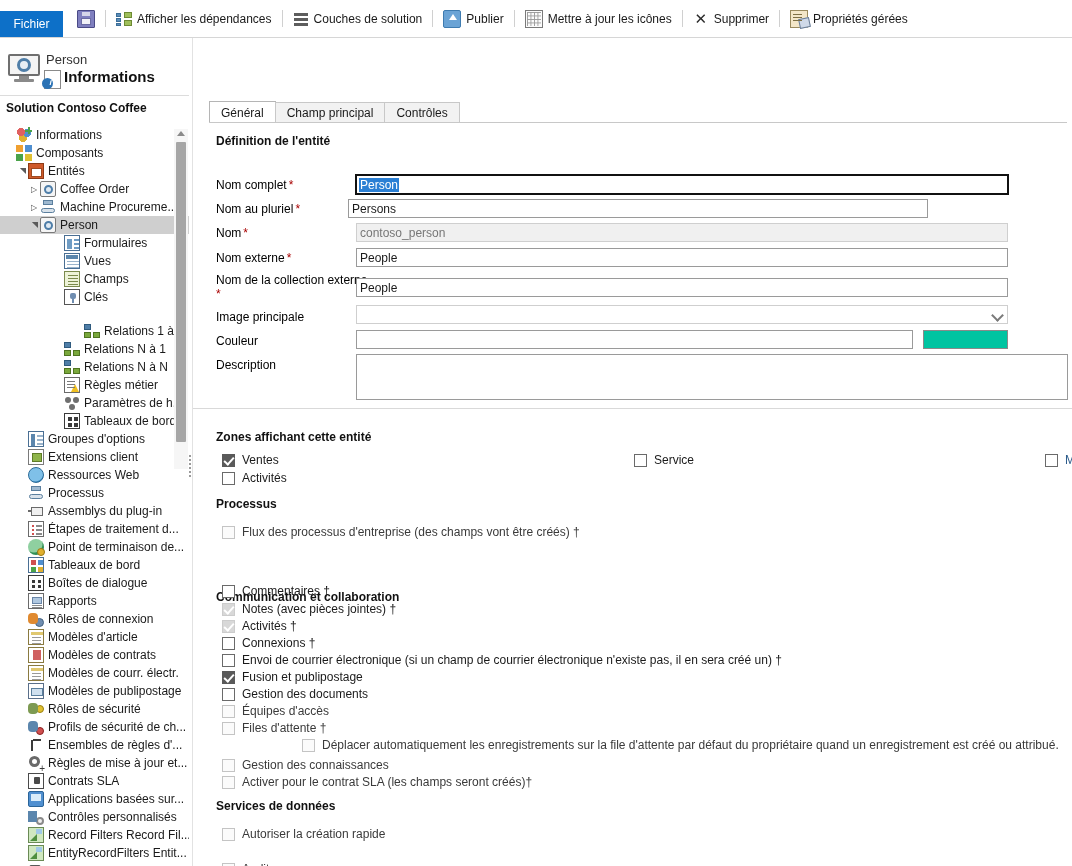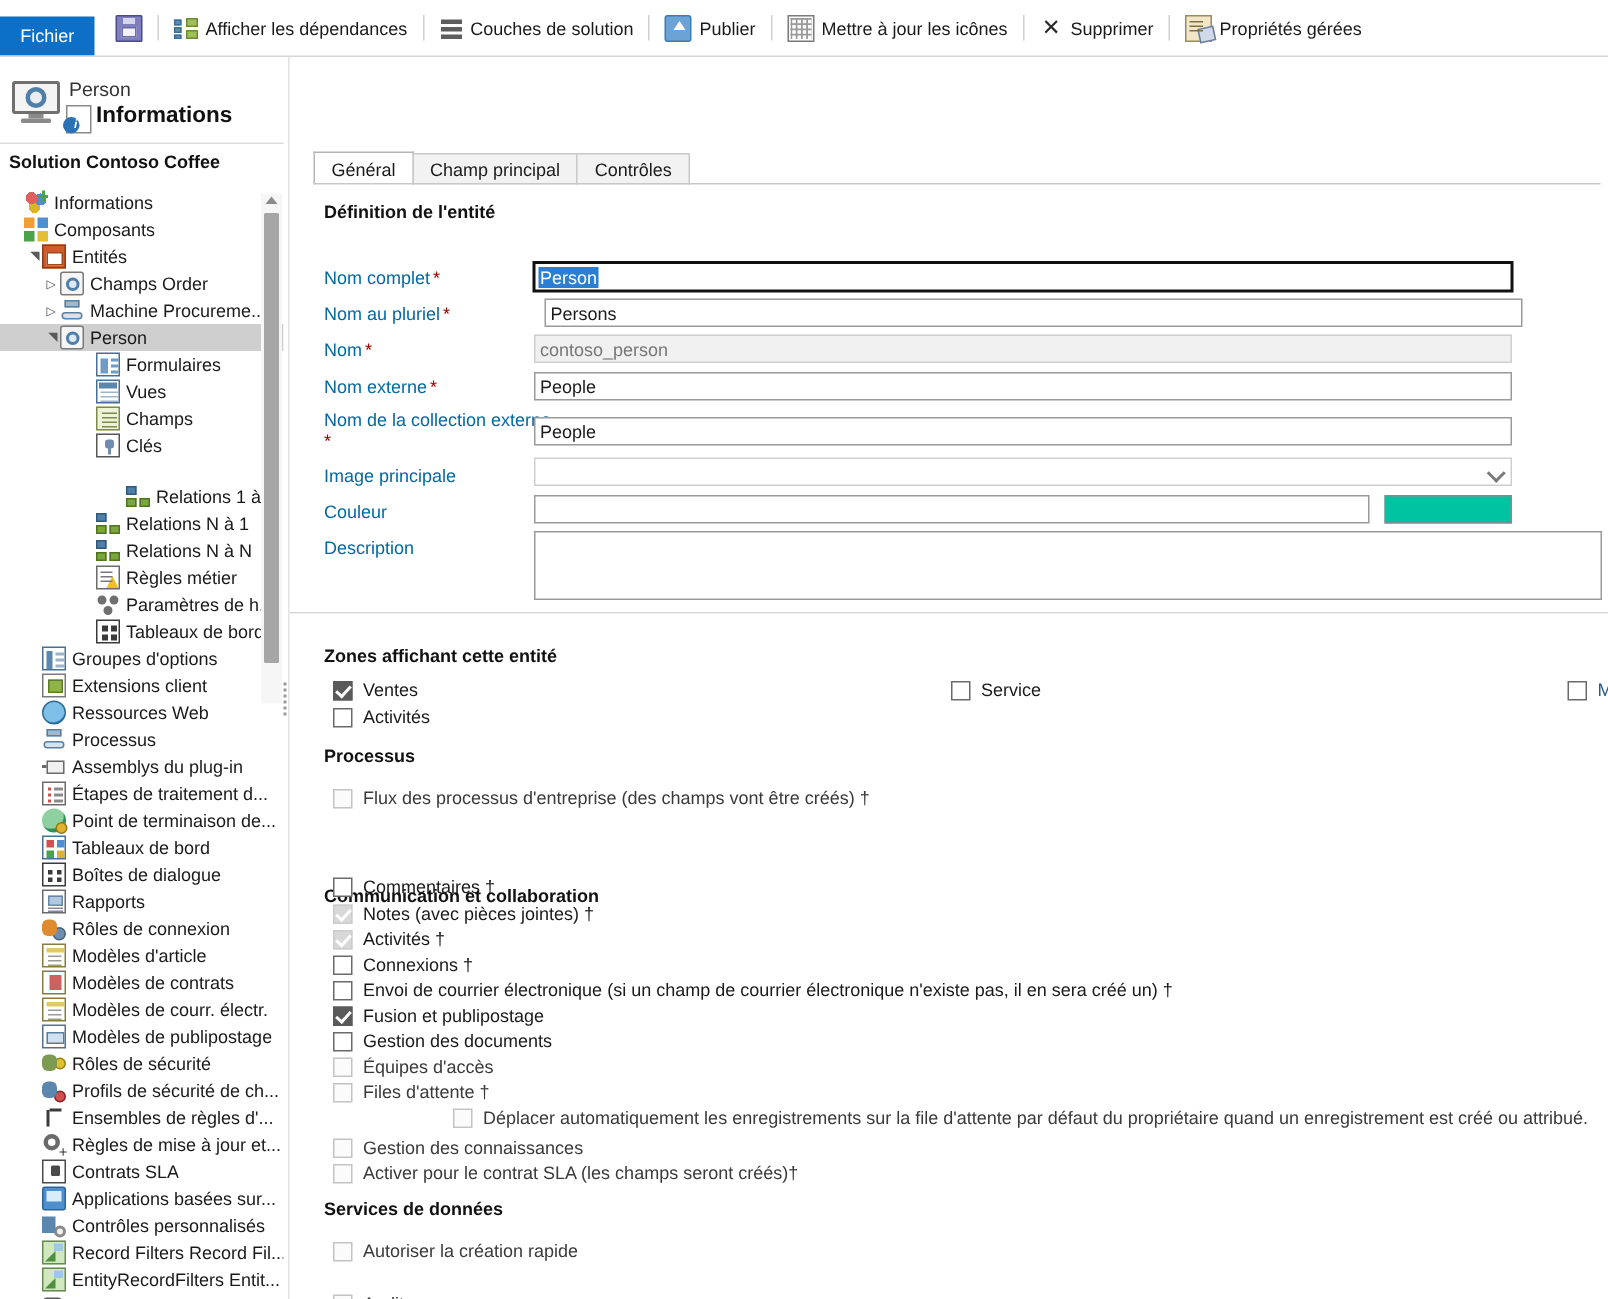--- a/index.html
+++ b/index.html
@@ -188,21 +188,21 @@
 
   .tabs{position:absolute;left:16px;top:64px;display:flex;align-items:flex-end;height:21px;}
   .tab{height:20px;padding:0 11px;display:flex;align-items:center;font-size:12px;color:#1a1a1a;
        border:1px solid #c8c8c8;border-bottom:none;background:#f2f2f2;margin-right:-1px;cursor:default;}
   .tab.active{background:#ffffff;border-color:#b5b5b5;height:21px;}
   .tabline{position:absolute;left:16px;top:84px;width:858px;height:1px;background:#c8c8c8;}
 
   .sect-title{position:absolute;font-size:12px;font-weight:bold;color:#111;}
 
   .frow{position:absolute;display:flex;align-items:flex-start;}
-  .flabel{font-size:12px;color:#0369a1;white-space:nowrap;}
+  .flabel{font-size:12px;color:#000000;white-space:nowrap;}
   .req{color:#a80000;font-size:12px;margin-left:2px;}
 
   .finput{position:absolute;box-sizing:border-box;height:19px;border:1px solid #9a9a9a;background:#fff;
           font-family:"Liberation Sans",sans-serif;font-size:12px;color:#1a1a1a;padding:1px 3px;outline:none;}
   .finput.readonly{background:#f0f0f0;border:1px solid #cfcfcf;color:#777;}
   .sel-text{position:absolute;background:#2a7fd4;color:#fff;font-size:12px;line-height:14px;padding:0 1px;}
 
   .fselect{position:absolute;box-sizing:border-box;height:19px;border:1px solid #cfcfcf;background:#fff;}
   .fselect .chev{position:absolute;right:6px;top:5px;width:8px;height:8px;}
   .fselect .chev:after{content:"";position:absolute;left:0;top:0;width:7px;height:7px;border-right:2px solid #7a7a7a;border-bottom:2px solid #7a7a7a;transform:rotate(45deg);}
@@ -306,21 +306,21 @@
         <span class="tlbl">Composants</span>
       </div>
       <div class="tnode" style="padding-left: 16px;">
         <span class="exp" style="transform: rotate(-90deg); color: rgb(90, 90, 90);">◢</span>
         <span class="tic g-entities"></span>
         <span class="tlbl">Entités</span>
       </div>
       <div class="tnode" style="padding-left: 28px;">
         <span class="exp">▷</span>
         <span class="tic g-entity"></span>
-        <span class="tlbl">Champs Order</span>
+        <span class="tlbl">Coffee Order</span>
       </div>
       <div class="tnode" style="padding-left: 28px;">
         <span class="exp">▷</span>
         <span class="tic g-proc"></span>
         <span class="tlbl">Machine Procureme...</span>
       </div>
       <div class="tnode sel" style="padding-left: 28px;">
         <span class="exp" style="transform: rotate(-90deg); color: rgb(90, 90, 90);">◢</span>
         <span class="tic g-entity"></span>
         <span class="tlbl">Person</span>
@@ -567,21 +567,21 @@
     <div class="frow" style="left:23px;top:296px;">
       <span class="flabel">Couleur</span>
     </div>
     <div class="frow" style="left:23px;top:320px;">
       <span class="flabel">Description</span>
     </div>
 
     <div style="position:absolute;left:162px;top:136px;width:654px;height:21px;border:2px solid #111;box-sizing:border-box;background:#fff;">
       <span class="sel-text" style="left:2px;top:2px;">Person</span>
     </div>
-    <input class="finput" style="left: 170px; top: 161px; width: 652px;" value="Persons">
+    <input class="finput" style="left: 155px; top: 161px; width: 580px;" value="Persons">
     <input class="finput readonly" style="left: 163px; top: 185px; width: 652px;" readonly="" value="contoso_person">
     <input class="finput" style="left: 163px; top: 210px; width: 652px;" value="People">
     <input class="finput" style="left: 163px; top: 240px; width: 652px;" value="People">
 
     <div class="fselect" style="left:163px;top:267px;width:652px;">
       <span class="chev"></span>
     </div>
 
     <input class="finput" style="left: 163px; top: 292px; width: 557px;" value="">
     <div class="swatch" id="color-swatch" style="left: 730px; top: 292px; width: 85px; height: 19px; background: rgb(0, 196, 161);"></div>

